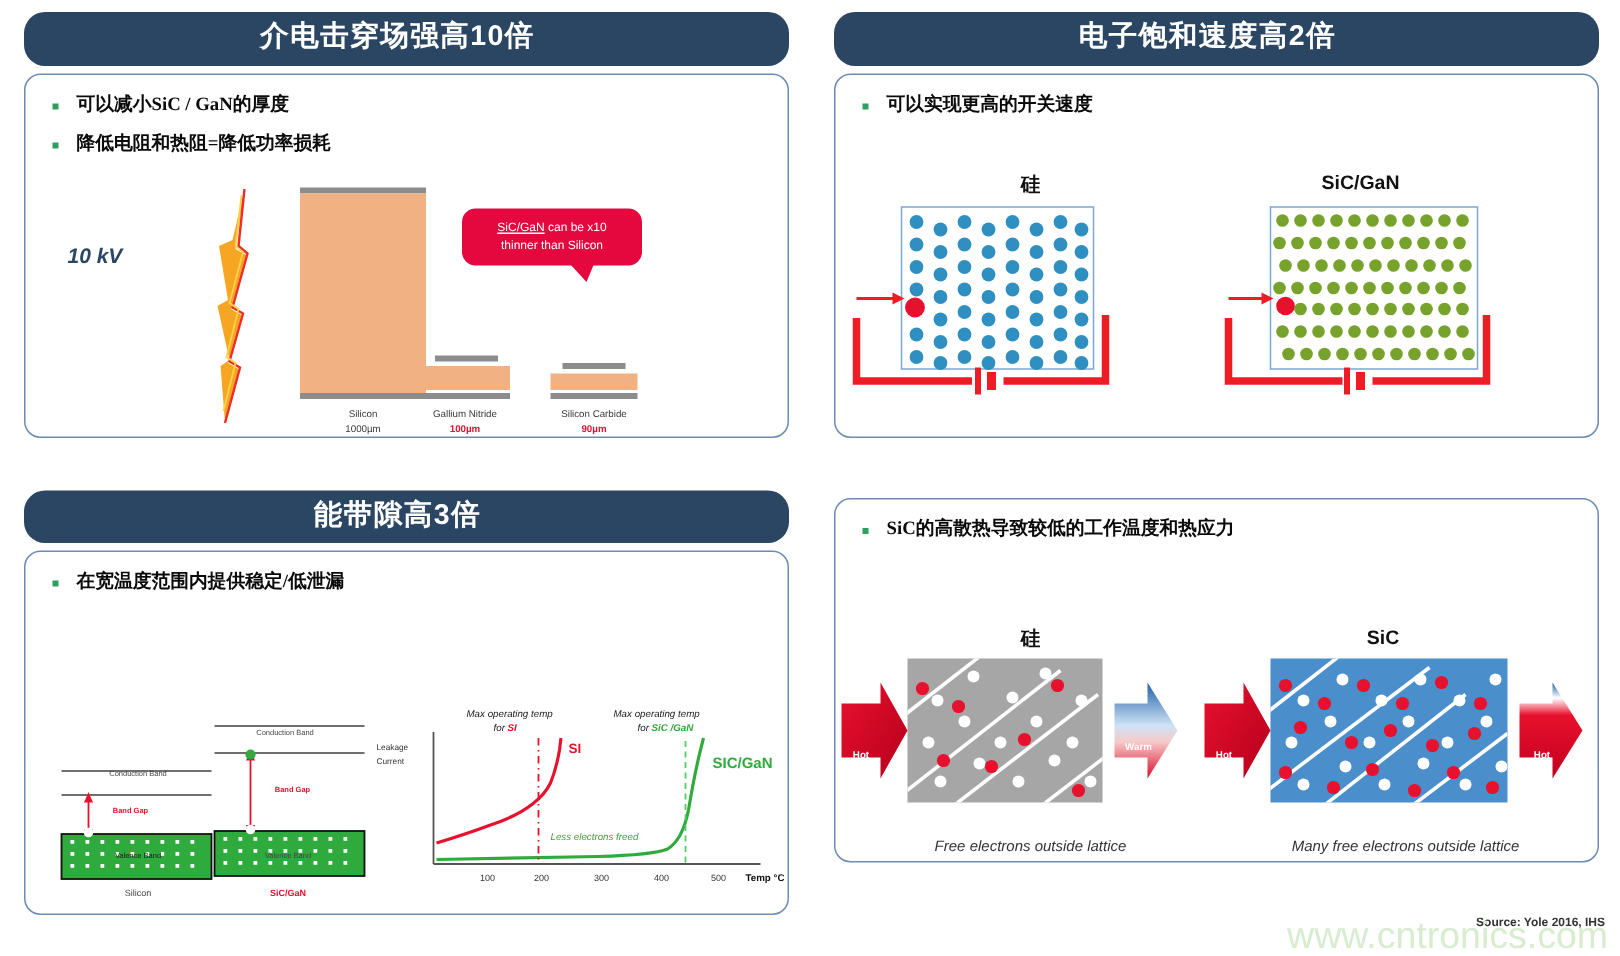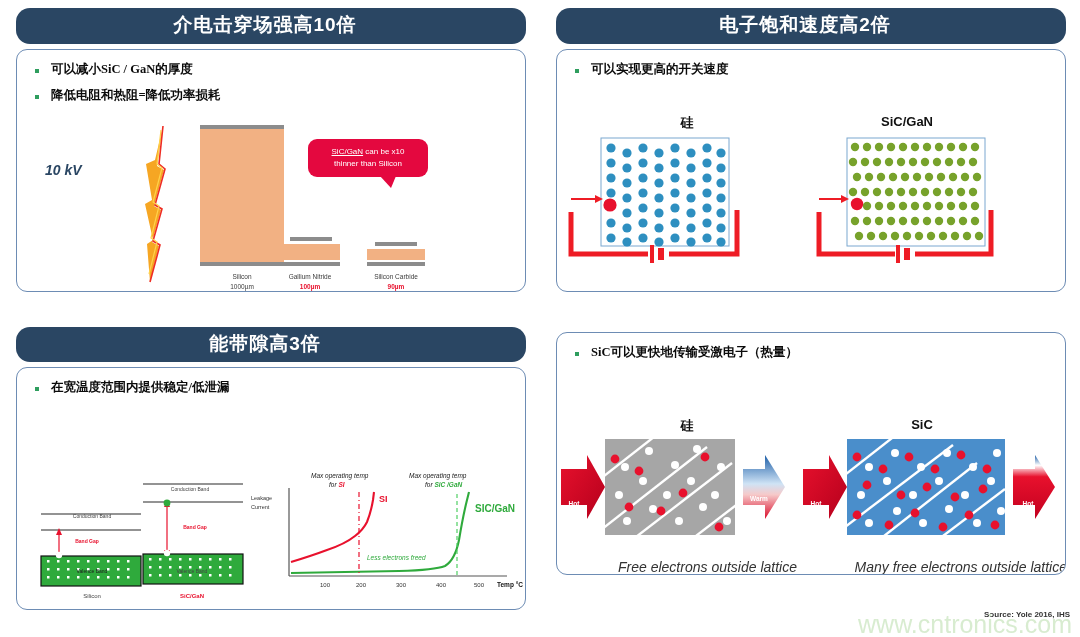--- a/index.html
+++ b/index.html
@@ -62,21 +62,21 @@
   .latlabel{position:absolute;font-weight:700;font-size:13px;color:#111;text-align:center;}
 
   
   .q3art{position:absolute;left:0;right:0;top:110px;height:130px;}
   .bandlab{position:absolute;font-size:5px;color:#444;text-align:center;}
   .leakchart{position:absolute;left:232px;top:-8px;width:292px;height:138px;}
 
   
   .q4art{position:absolute;left:0;right:0;top:84px;height:150px;}
   .thlabel{position:absolute;font-weight:700;font-size:13px;color:#111;text-align:center;}
-  .caption{position:absolute;font-style:italic;font-size:14px;color:#333;text-align:right;}
+  .caption{position:absolute;font-style:italic;font-size:10px;color:#333;text-align:center;}
   .arrowtxt{position:absolute;color:#fff;font-size:6.5px;font-weight:700;text-align:center;line-height:1.1;}
 
   .source{
     position:absolute;right:10px;bottom:18px;font-weight:700;
     font-size:8px;color:#333;
   }
   .watermark{
     position:absolute;right:8px;bottom:-2px;font-size:25px;color:#d8ecd0;
     font-weight:400;letter-spacing:0px;white-space:nowrap;
   }
@@ -458,21 +458,21 @@
         </div>
       </div>
     </div>
   </div>
 
   <div class="quad">
     <div class="panel">
       <div class="bullets">
         <div class="bullet">
           <span class="bsq"></span>
-          <span class="btxt">SiC可以更快地传输受激电子（热量）</span>
+          <span class="btxt">SiC的高散热导致较低的工作温度和热应力</span>
         </div>
       </div>
 
       <div class="q4art">
         <div class="thlabel" style="left:20px;top:0px;width:220px;">硅</div>
         <div class="thlabel" style="left:250px;top:0px;width:230px;">SiC</div>
 
         <svg width="520" height="122" viewBox="0 0 520 122" style="position:absolute;left:0;top:20px;">
           <defs>
             <clipPath id="cl">

